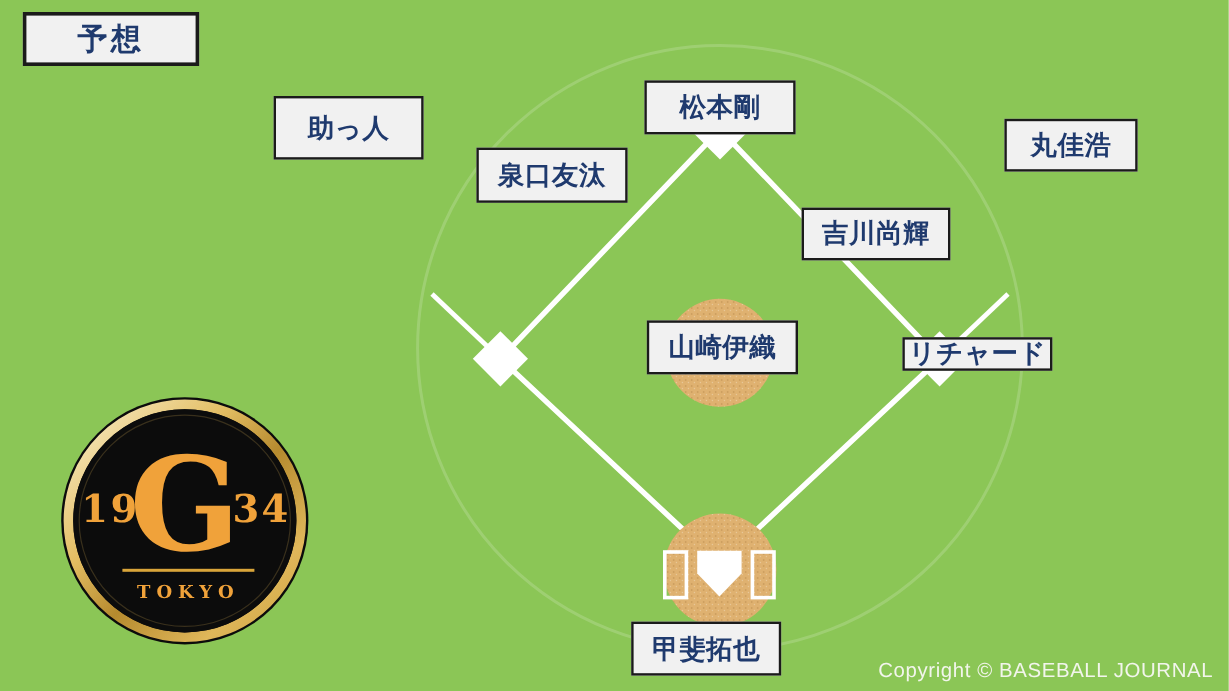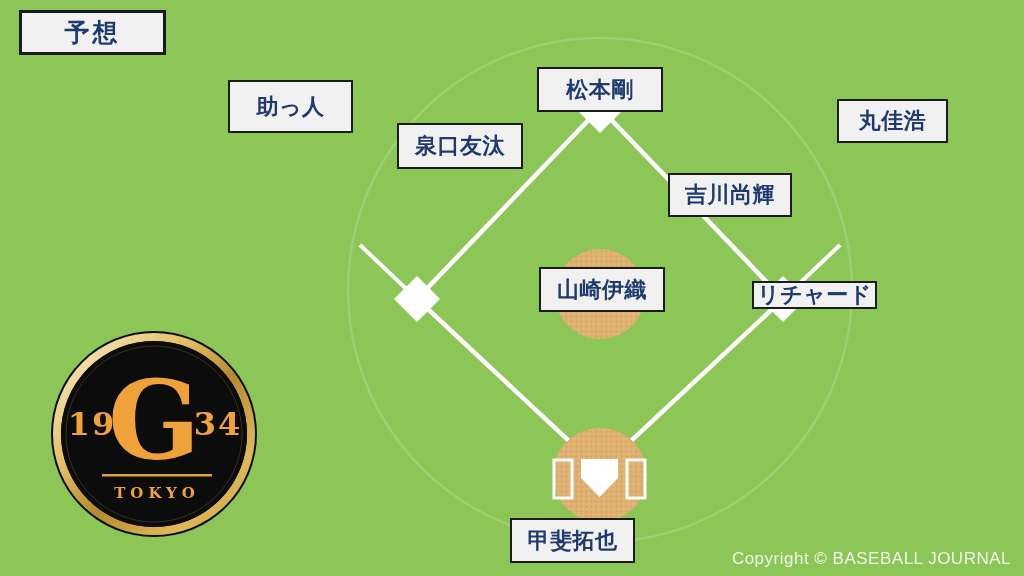--- a/index.html
+++ b/index.html
@@ -130,16 +130,16 @@
 
   <div class="name-box" style="left:397px; top:123px; width:126px; height:46px;">泉口友汰</div>
 
   <div class="name-box" style="left:668px; top:125px; width:124px; height:44px;margin-top:48px;">吉川尚輝</div>
 
 
   <div class="name-box" style="left:539px; top:267px; width:126px; height:45px;font-family:Liberation Serif, serif;">山崎伊織</div>
 
   <div class="name-box" style="left:752px; top:256px; width:125px; height:28px;margin-top:25px;">リチャード</div>
 
-  <div class="name-box" style="left:510px; top:518px; width:125px; height:45px;">甲斐拓也</div>
+  <div class="name-box" style="left:526px; top:518px; width:125px; height:45px;">甲斐拓也</div>
 
   <div class="copyright">Copyright © BASEBALL JOURNAL</div>
 </div>
 
 </body></html>

